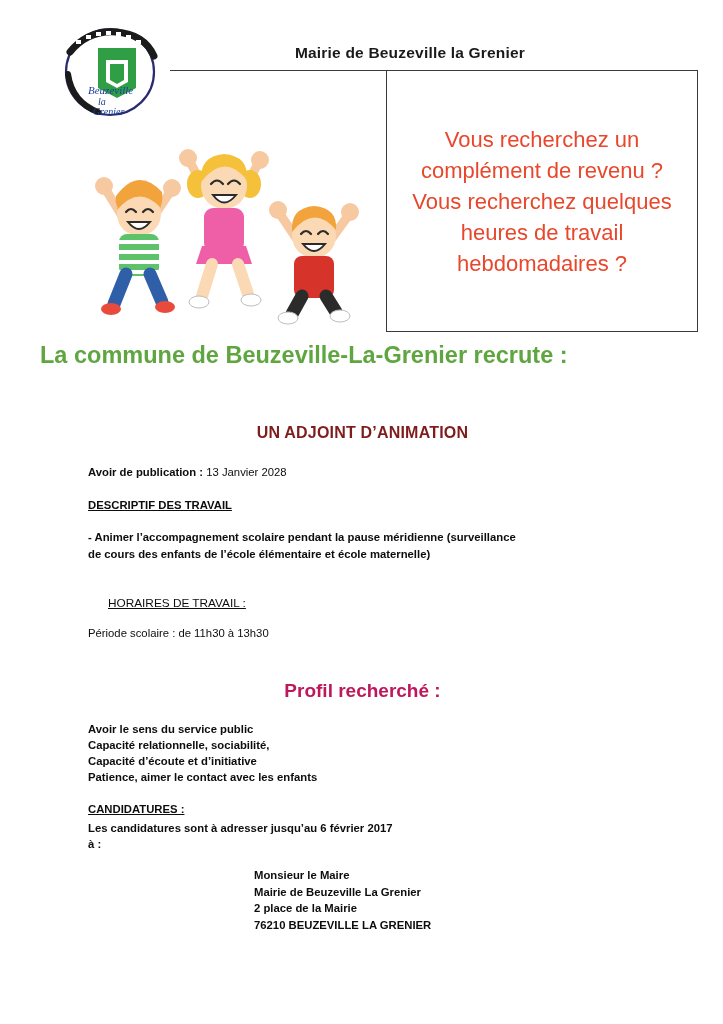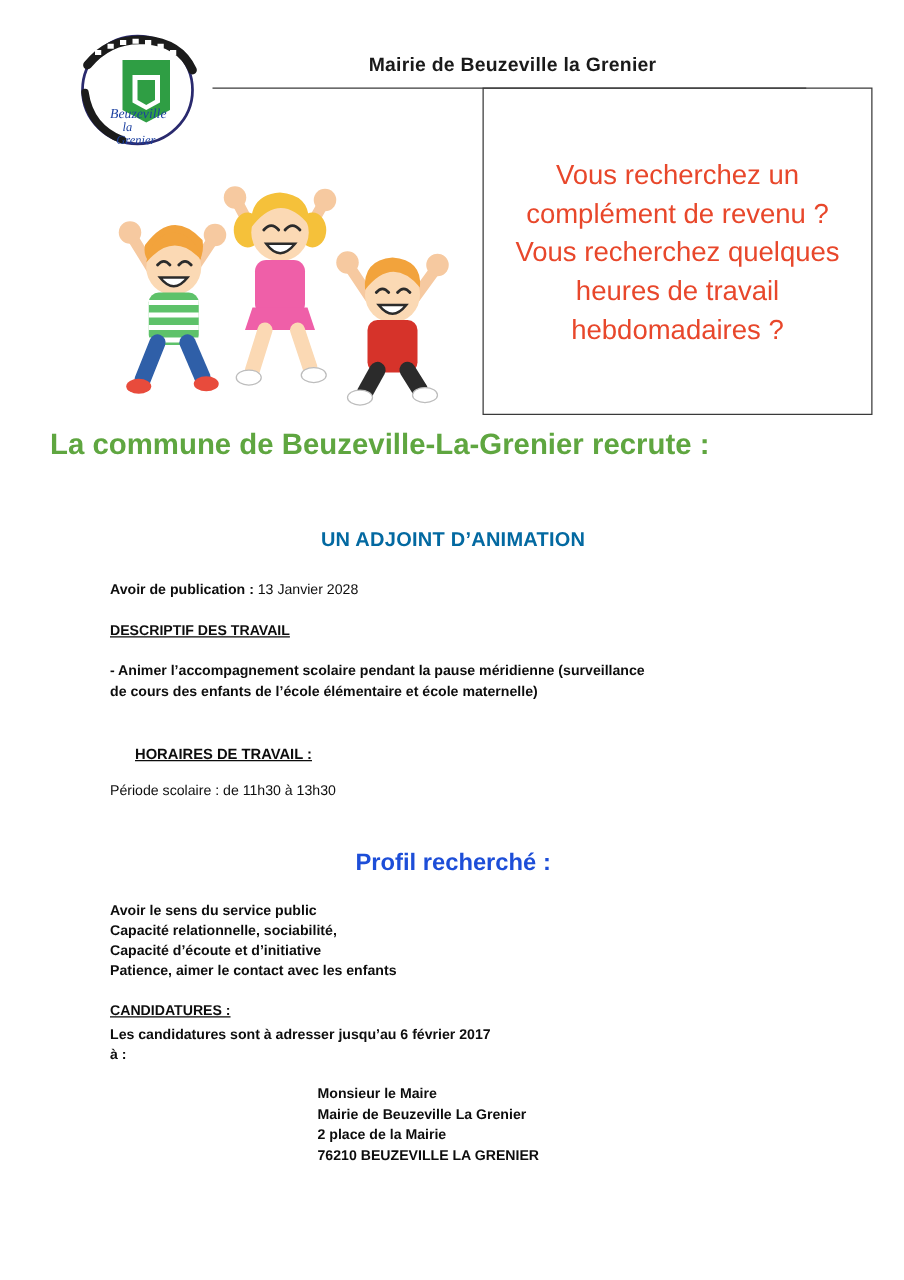--- a/index.html
+++ b/index.html
@@ -98,46 +98,46 @@
     white-space: pre-line;
   }
   .job-title {
     position: absolute;
     left: 40px;
     top: 424px;
     width: 645px;
     text-align: center;
     font-size: 16px;
     font-weight: bold;
-    color: #0369a1;
+    color: #7f1d1d;
     letter-spacing: .2px;
   }
 
   
   .body-block { position: absolute; font-size: 11.3px; color: #0d0d0d; }
 
   .pub-date { left: 88px; top: 466px; font-weight: bold; }
   .pub-date .normal { font-weight: normal; }
 
   .missions-head { left: 88px; top: 499px; font-weight: bold; text-decoration: underline; }
   .missions-body {
     left: 88px; top: 529px; width: 560px;
     font-weight: bold; line-height: 17px; white-space: pre-line;
   }
 
-  .hours-head { left: 88px; top: 596px; font-weight: bold; text-decoration: underline; font-size: 11.8px; padding-left: 20px; }
+  .hours-head { left: 88px; top: 596px; font-weight: normal; text-decoration: underline; font-size: 11.8px; padding-left: 20px; }
   .hours-body { left: 88px; top: 627px; font-weight: normal; }
 
   .profile-title {
     position: absolute;
     left: 40px; top: 680px; width: 645px;
     text-align: center;
     font-size: 19px;
     font-weight: bold;
-    color: #1d4ed8;
+    color: #be185d;
   }
 
   .profile-list {
     left: 88px; top: 721px; width: 560px;
     font-weight: bold; line-height: 16px; white-space: pre-line;
   }
 
   .cand-head { left: 88px; top: 803px; font-weight: bold; text-decoration: underline; }
   .cand-body { left: 88px; top: 820px; width: 560px; font-weight: bold; line-height: 16px; white-space: pre-line; }
 

